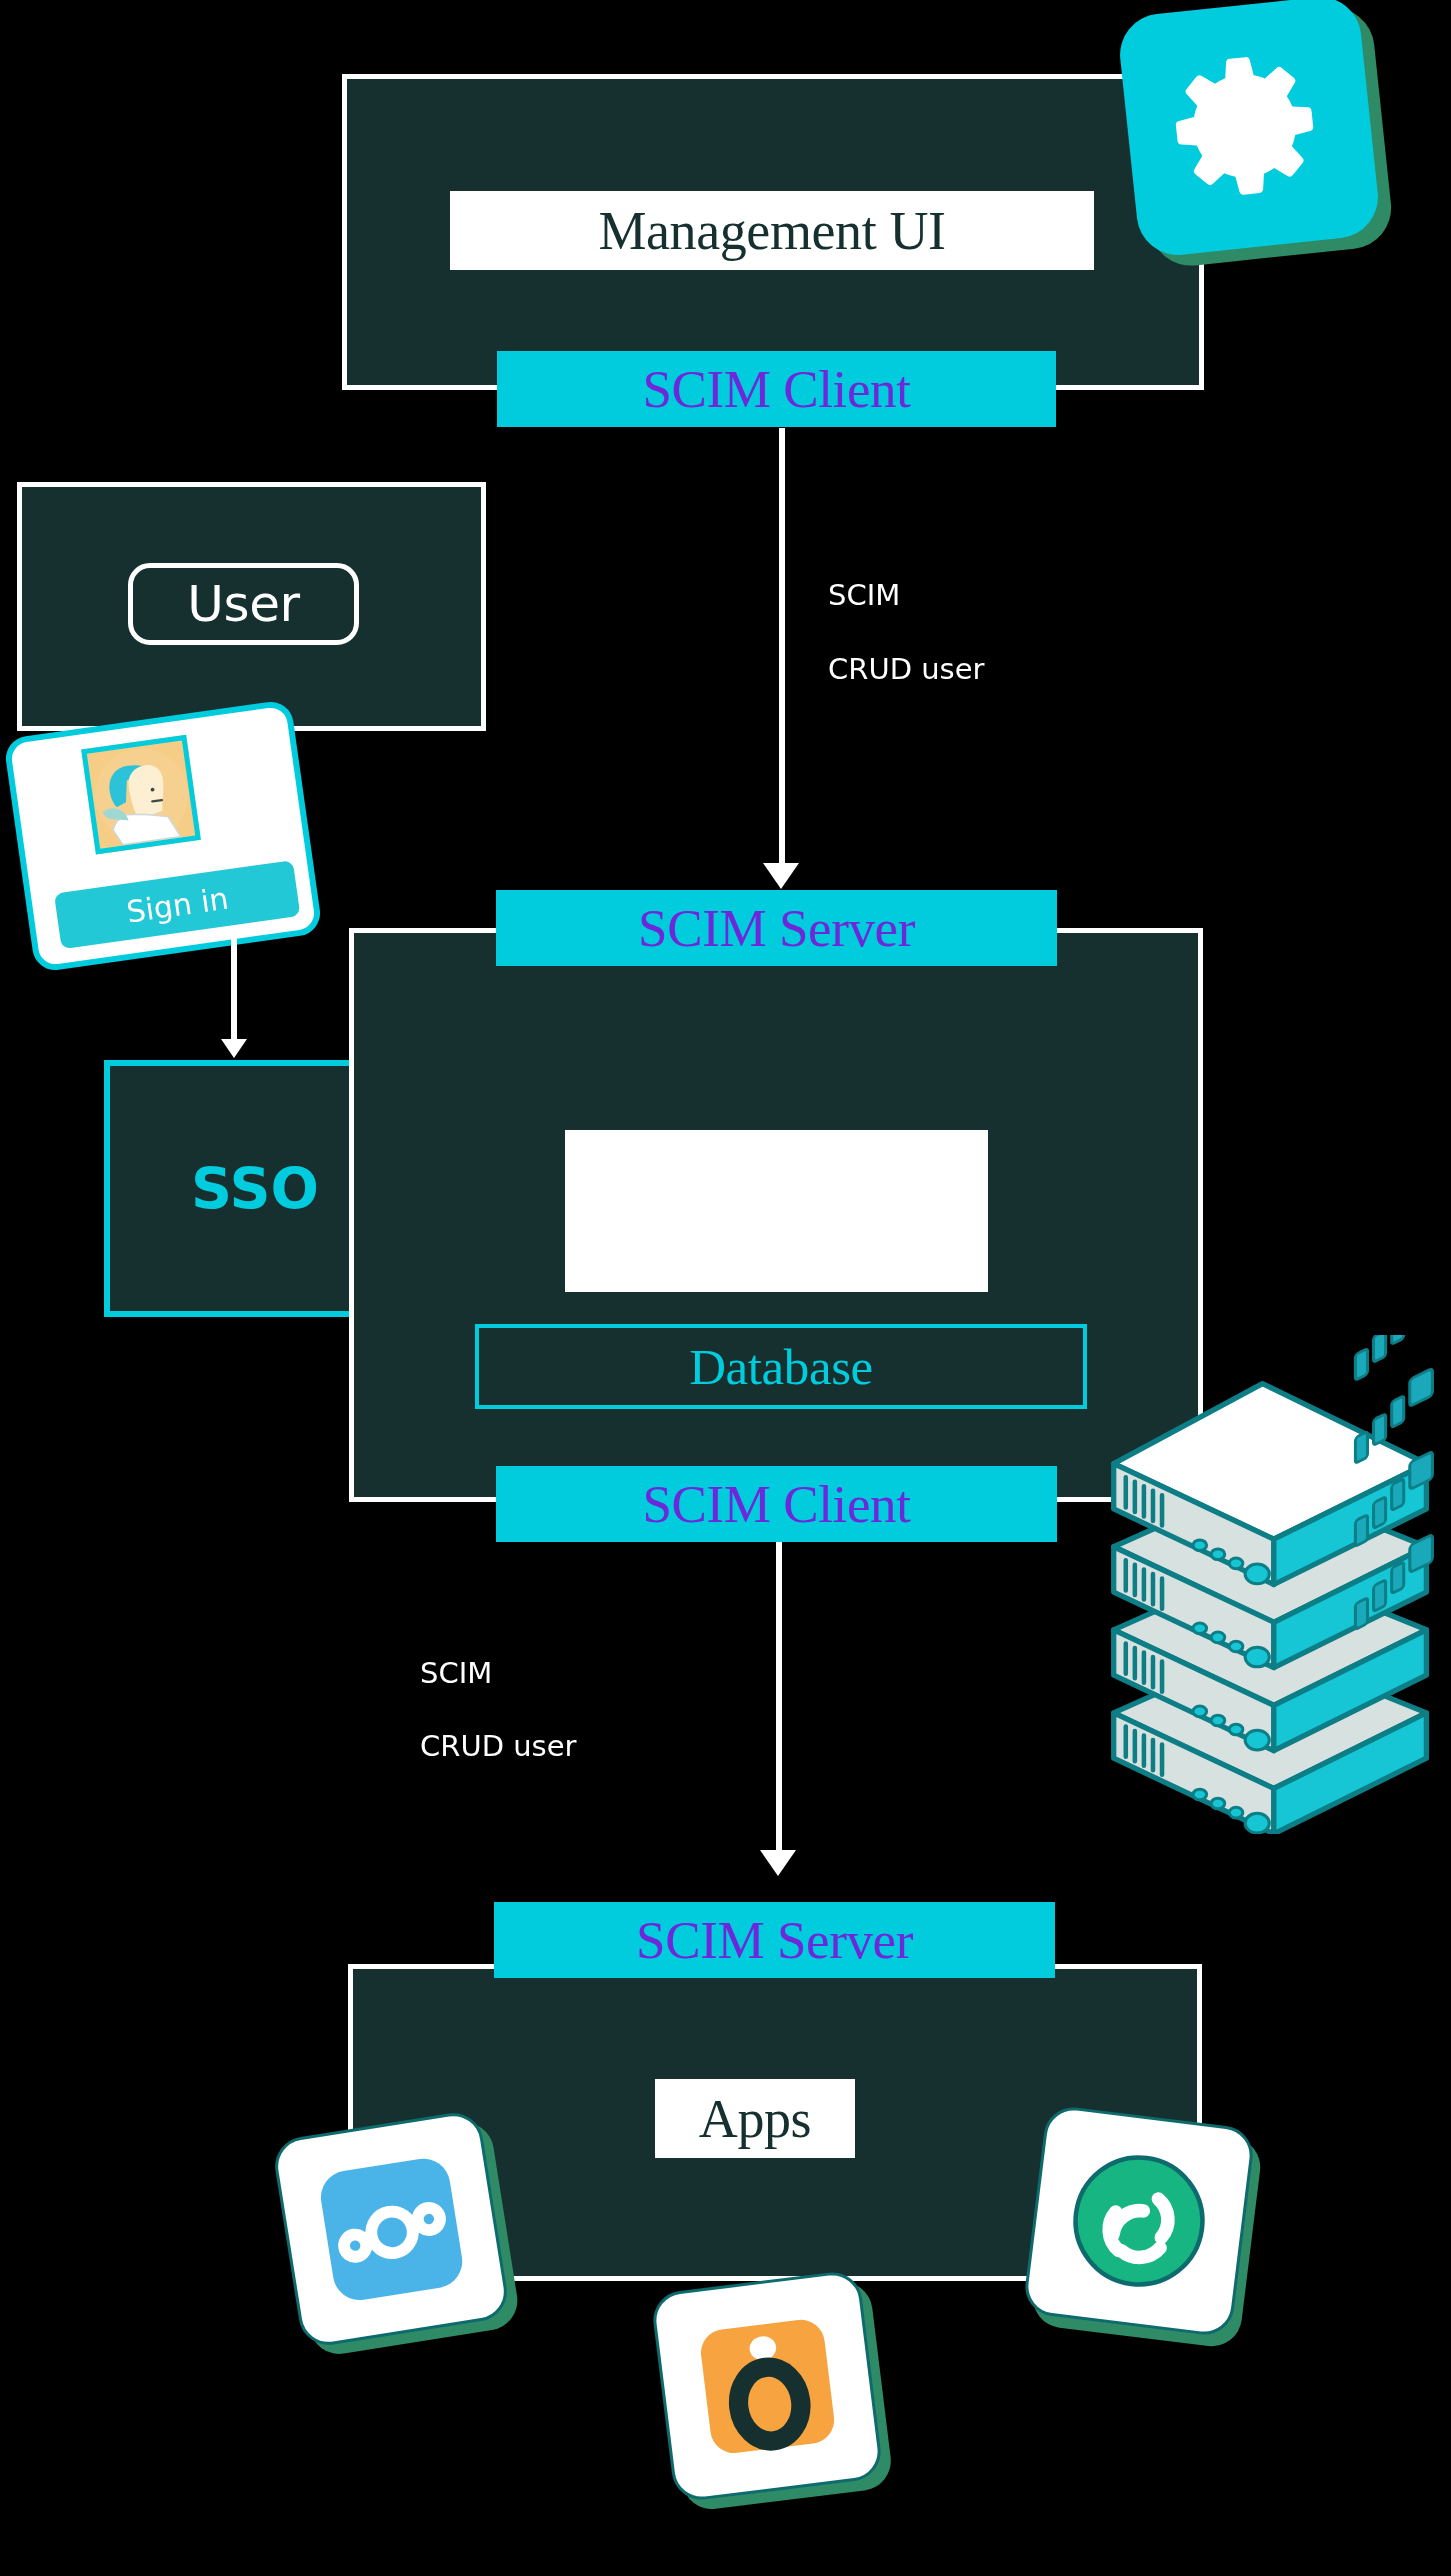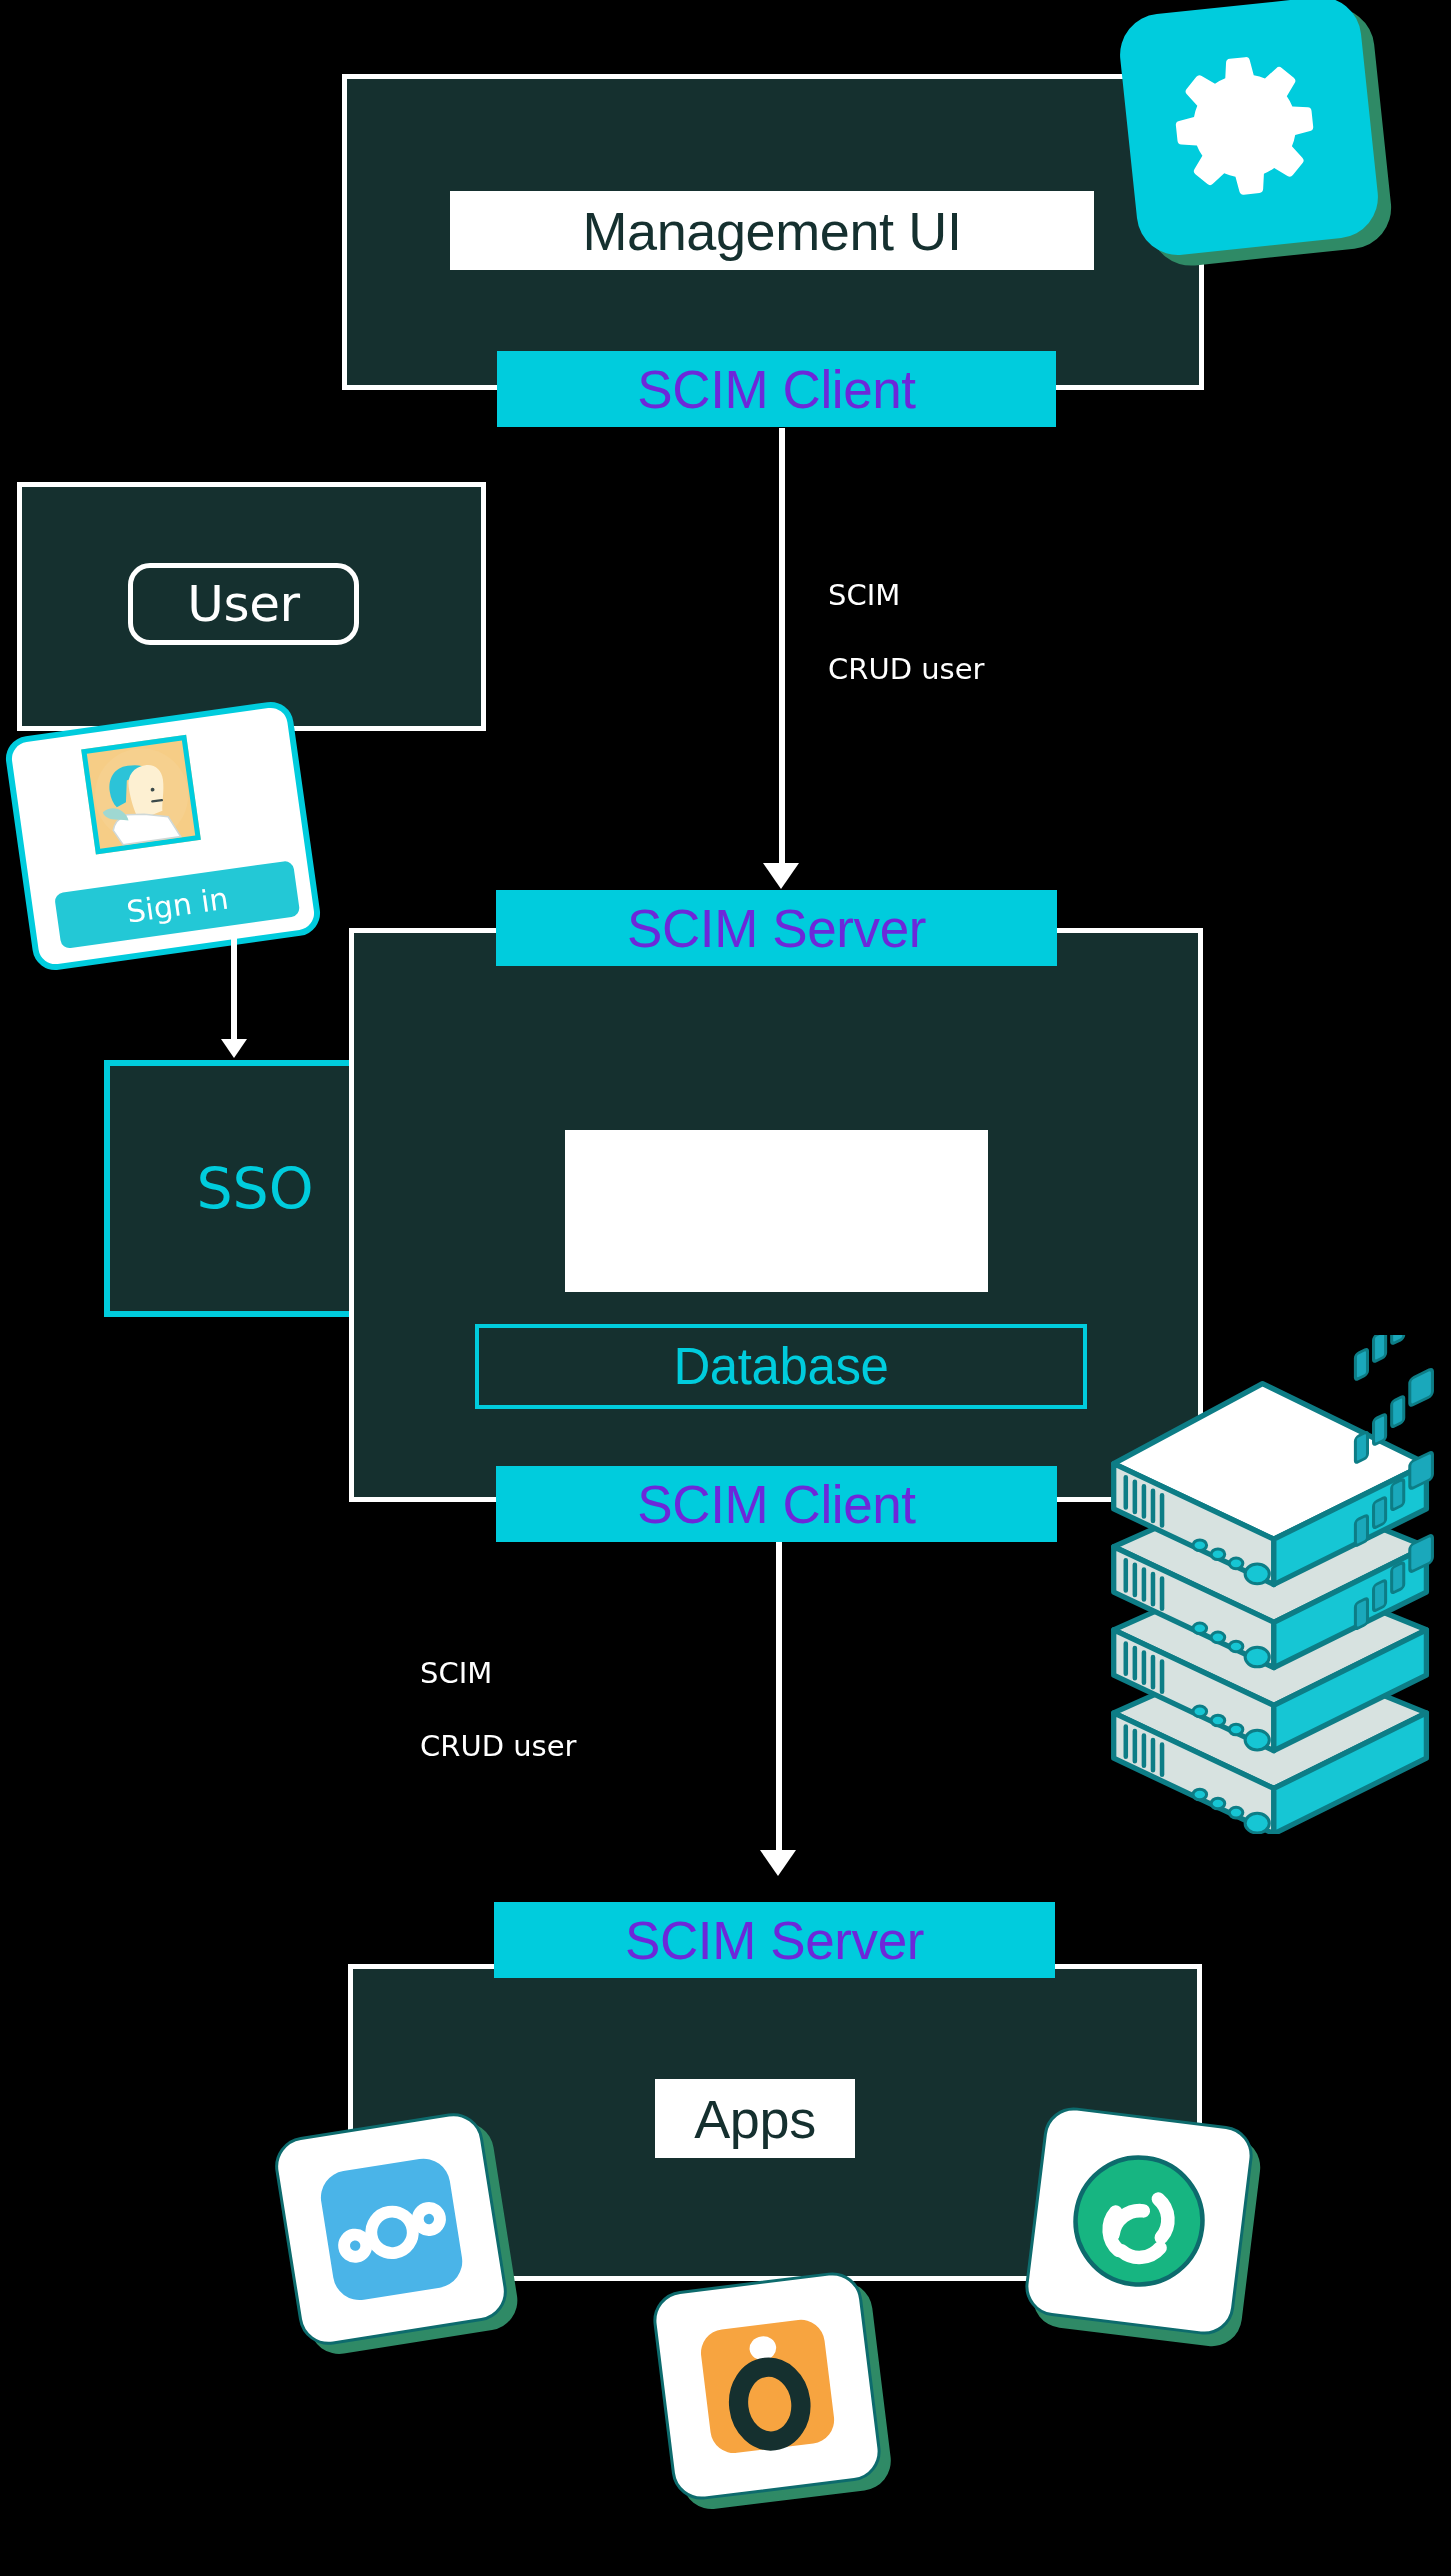--- a/index.html
+++ b/index.html
@@ -6,21 +6,21 @@
   body{width:1451px;height:2576px;position:relative;overflow:hidden;
        font-family:"DejaVu Sans","Liberation Sans",sans-serif;}
   .stage{position:absolute;left:0;top:0;width:1451px;height:2576px;}
 
   
   .panel{position:absolute;background:#15302f;border:5.3px solid #ffffff;box-sizing:border-box;}
 
   
   .chip{position:absolute;display:flex;align-items:center;justify-content:center;
         box-sizing:border-box;white-space:nowrap;
-        font-family:Liberation Sans, sans-serif;
+        font-family:Liberation Serif, serif;
         font-weight:400;letter-spacing:-0.4px;}
   .chip.white{background:#ffffff;color:#15302f;}
   .chip.cyan{background:#00ccdd;color:#6d28d9;}
   .chip.outline-cyan{background:#15302f;color:#00ccdd;border:4.5px solid #00ccdd;}
   .chip.rounded-white{background:transparent;color:#ffffff;border:5.3px solid #ffffff;border-radius:16.6px;}
 
   
   .arrow-line{position:absolute;background:#ffffff;}
   .arrow-head{position:absolute;width:0;height:0;border-left:18px solid transparent;
               border-right:18px solid transparent;border-top:26px solid #ffffff;}
@@ -93,21 +93,21 @@
     <div class="signin-btn">Sign in</div>
   </div>
 
   <div class="arrow-line" style="left:231px;top:933px;width:6px;height:113px;"></div>
   <div class="arrow-head small" style="left:221px;top:1039px;"></div>
 
   <div style="position:absolute;left:104px;top:1060px;width:302px;height:257px;
               background:#15302f;border:6.8px solid #00ccdd;box-sizing:border-box;
               display:flex;align-items:center;justify-content:center;">
     <span style="color:#00ccdd;font-size:57px;
-                 font-family:'DejaVu Sans','Liberation Sans',sans-serif;">SSO</span>
+                 font-family:'DejaVu Sans','Liberation Sans',sans-serif;font-weight:bold;">SSO</span>
   </div>
 
   <div class="arrow-line" style="left:779px;top:428px;width:6px;height:446px;"></div>
   <div class="arrow-head" style="left:763px;top:863px;"></div>
 
   <div class="caption" style="left:828px;top:574px;">SCIM</div>
   <div class="caption" style="left:828px;top:648px;">CRUD user</div>
 
   <div class="panel" style="left:349px;top:928px;width:854px;height:574px;"></div>
 

